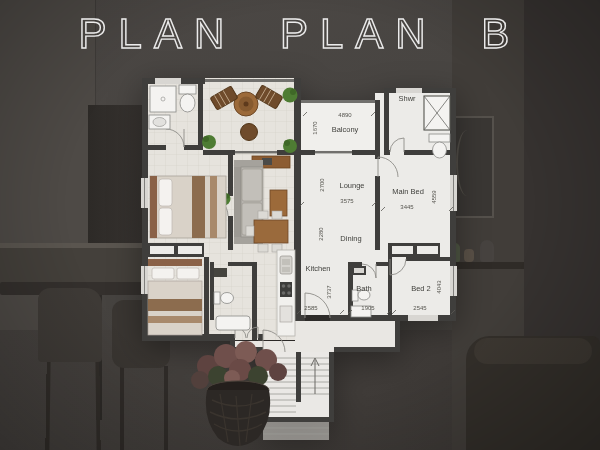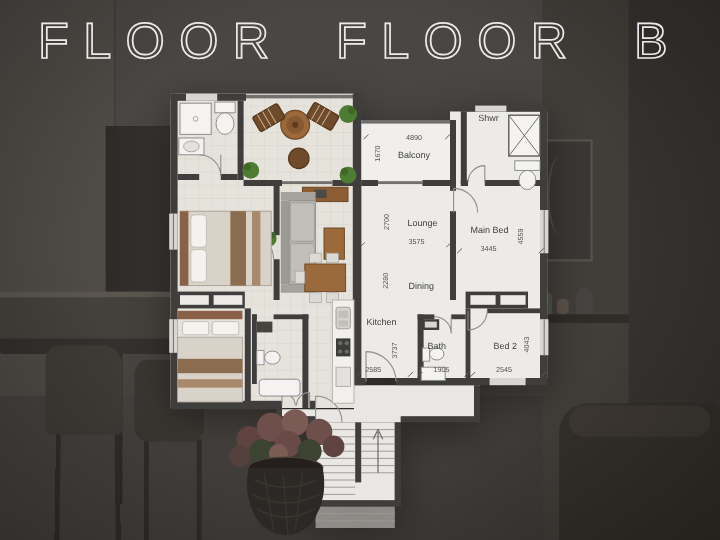--- a/index.html
+++ b/index.html
@@ -74,21 +74,21 @@
   <div class="abs bg-art-sketch"></div>
   <div class="abs bg-vase1"></div>
   <div class="abs bg-vase2"></div>
   <div class="abs bg-vase3"></div>
   <div class="abs bg-shelf"></div>
   <div class="abs bg-sofa"></div>
   <div class="abs bg-sofa-cushion"></div>
   <div class="abs vignette"></div>
 </div>
 
-<div class="abs title">FLOOR FLOOR B</div>
+<div class="abs title">PLAN PLAN B</div>
 
 <svg class="plan" viewBox="0 0 600 450">
   <defs>
     <pattern id="tiles" width="11" height="11" patternUnits="userSpaceOnUse">
       <rect width="11" height="11" fill="#e6e3dd"></rect>
       <path d="M11 0 H0 V11" stroke="#d4d0c8" stroke-width="0.7" fill="none"></path>
     </pattern>
   </defs>
 
   <g>

